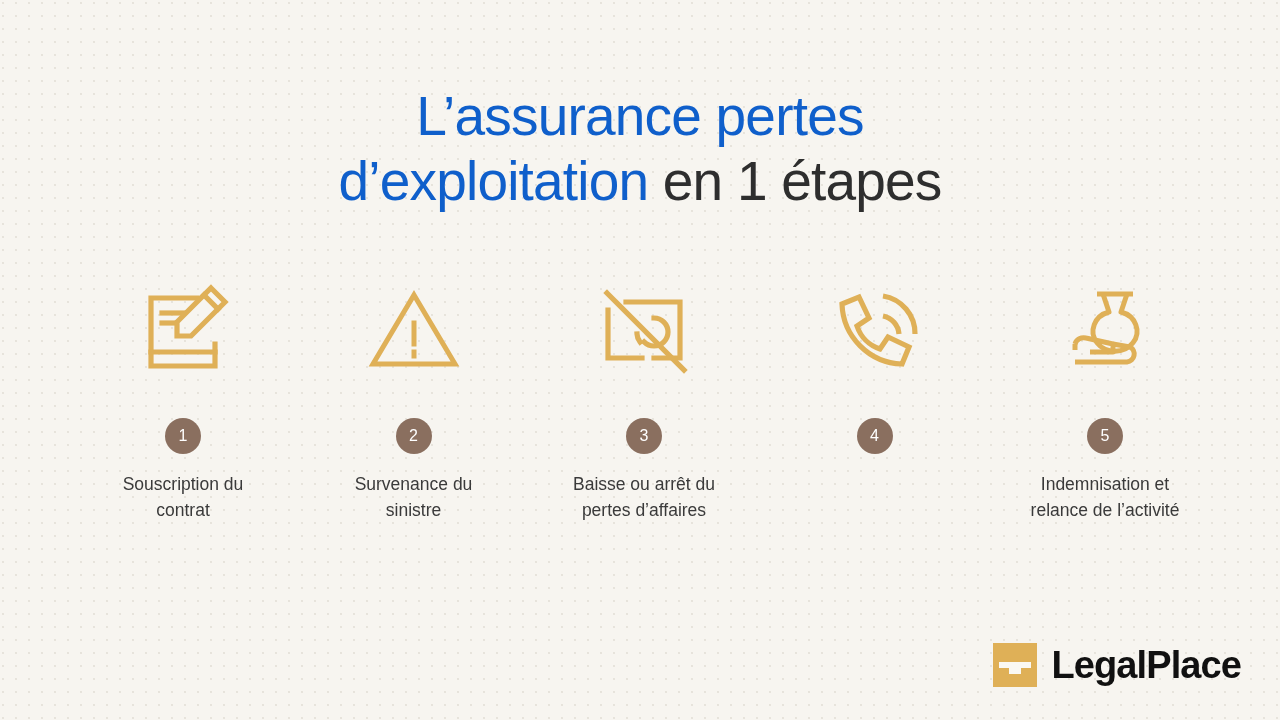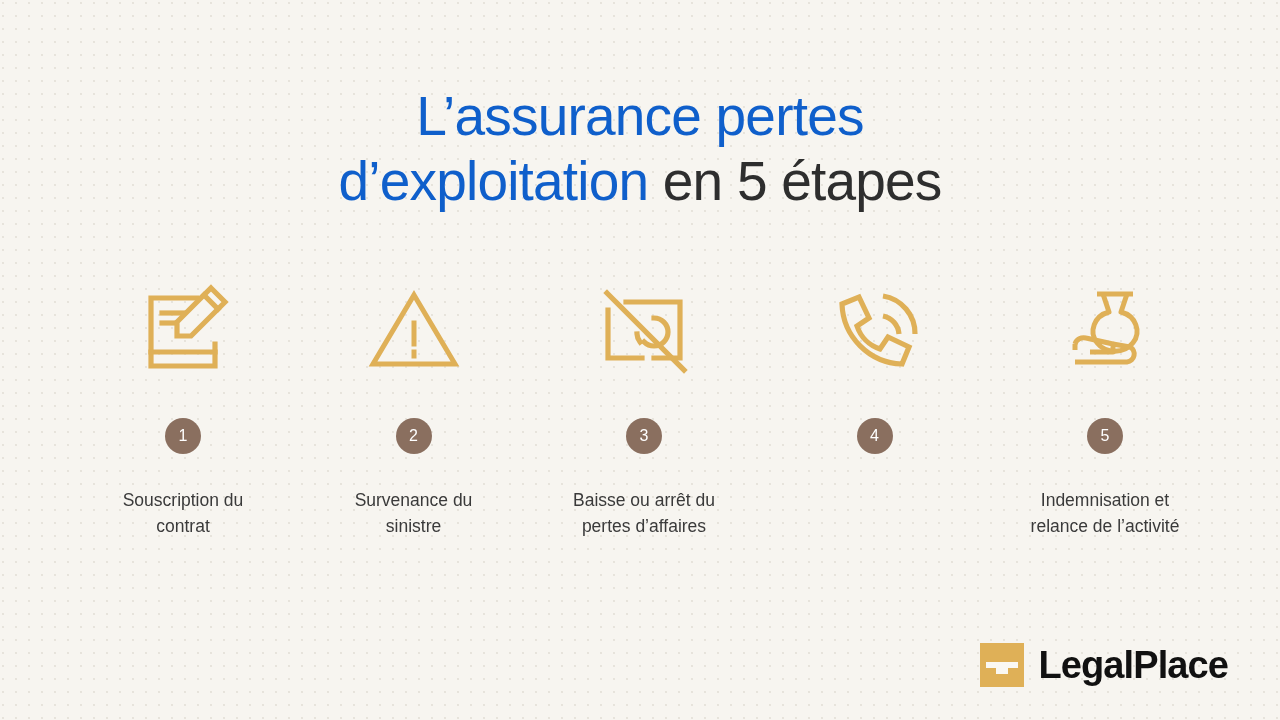--- a/index.html
+++ b/index.html
@@ -76,33 +76,33 @@
     background: #8a6f5f;
     color: #ffffff;
     font-size: 16px;
     display: flex;
     align-items: center;
     justify-content: center;
     line-height: 1;
   }
 
   .step-label {
-    margin-top: 34px;
+    margin-top: 18px;
     font-size: 17.5px;
     color: #3a3a3a;
     text-align: center;
     line-height: 1.48;
     width: 215px;
     white-space: pre-line;
   }
 
   
   #logo {
     position: absolute;
-    right: 52px;
+    right: 39px;
     bottom: 33px;
     display: flex;
     flex-direction: row;
     align-items: center;
   }
   #logo-mark {
     width: 44px;
     height: 44px;
     background: #dfb057;
     position: relative;
@@ -140,21 +140,21 @@
 </head>
 <body>
 
 <div id="slide">
 
   <div id="title-block">
     <div class="title-line">
       <span class="t-blue">L’assurance pertes</span>
     </div>
     <div class="title-line">
-      <span class="t-blue">d’exploitation</span><span class="t-dark"> en 5 étapes</span>
+      <span class="t-blue">d’exploitation</span><span class="t-dark"> en 1 étapes</span>
     </div>
   </div>
 
   <div id="steps">
 
     <div class="step">
       <div class="step-icon">
         <svg width="96" height="96" viewBox="0 0 96 96" fill="none" stroke="#dfb057" stroke-width="5.2" stroke-linecap="square" stroke-linejoin="miter">
 
           <polyline points="62,16 16,16 16,84 80,84 80,62"></polyline>

